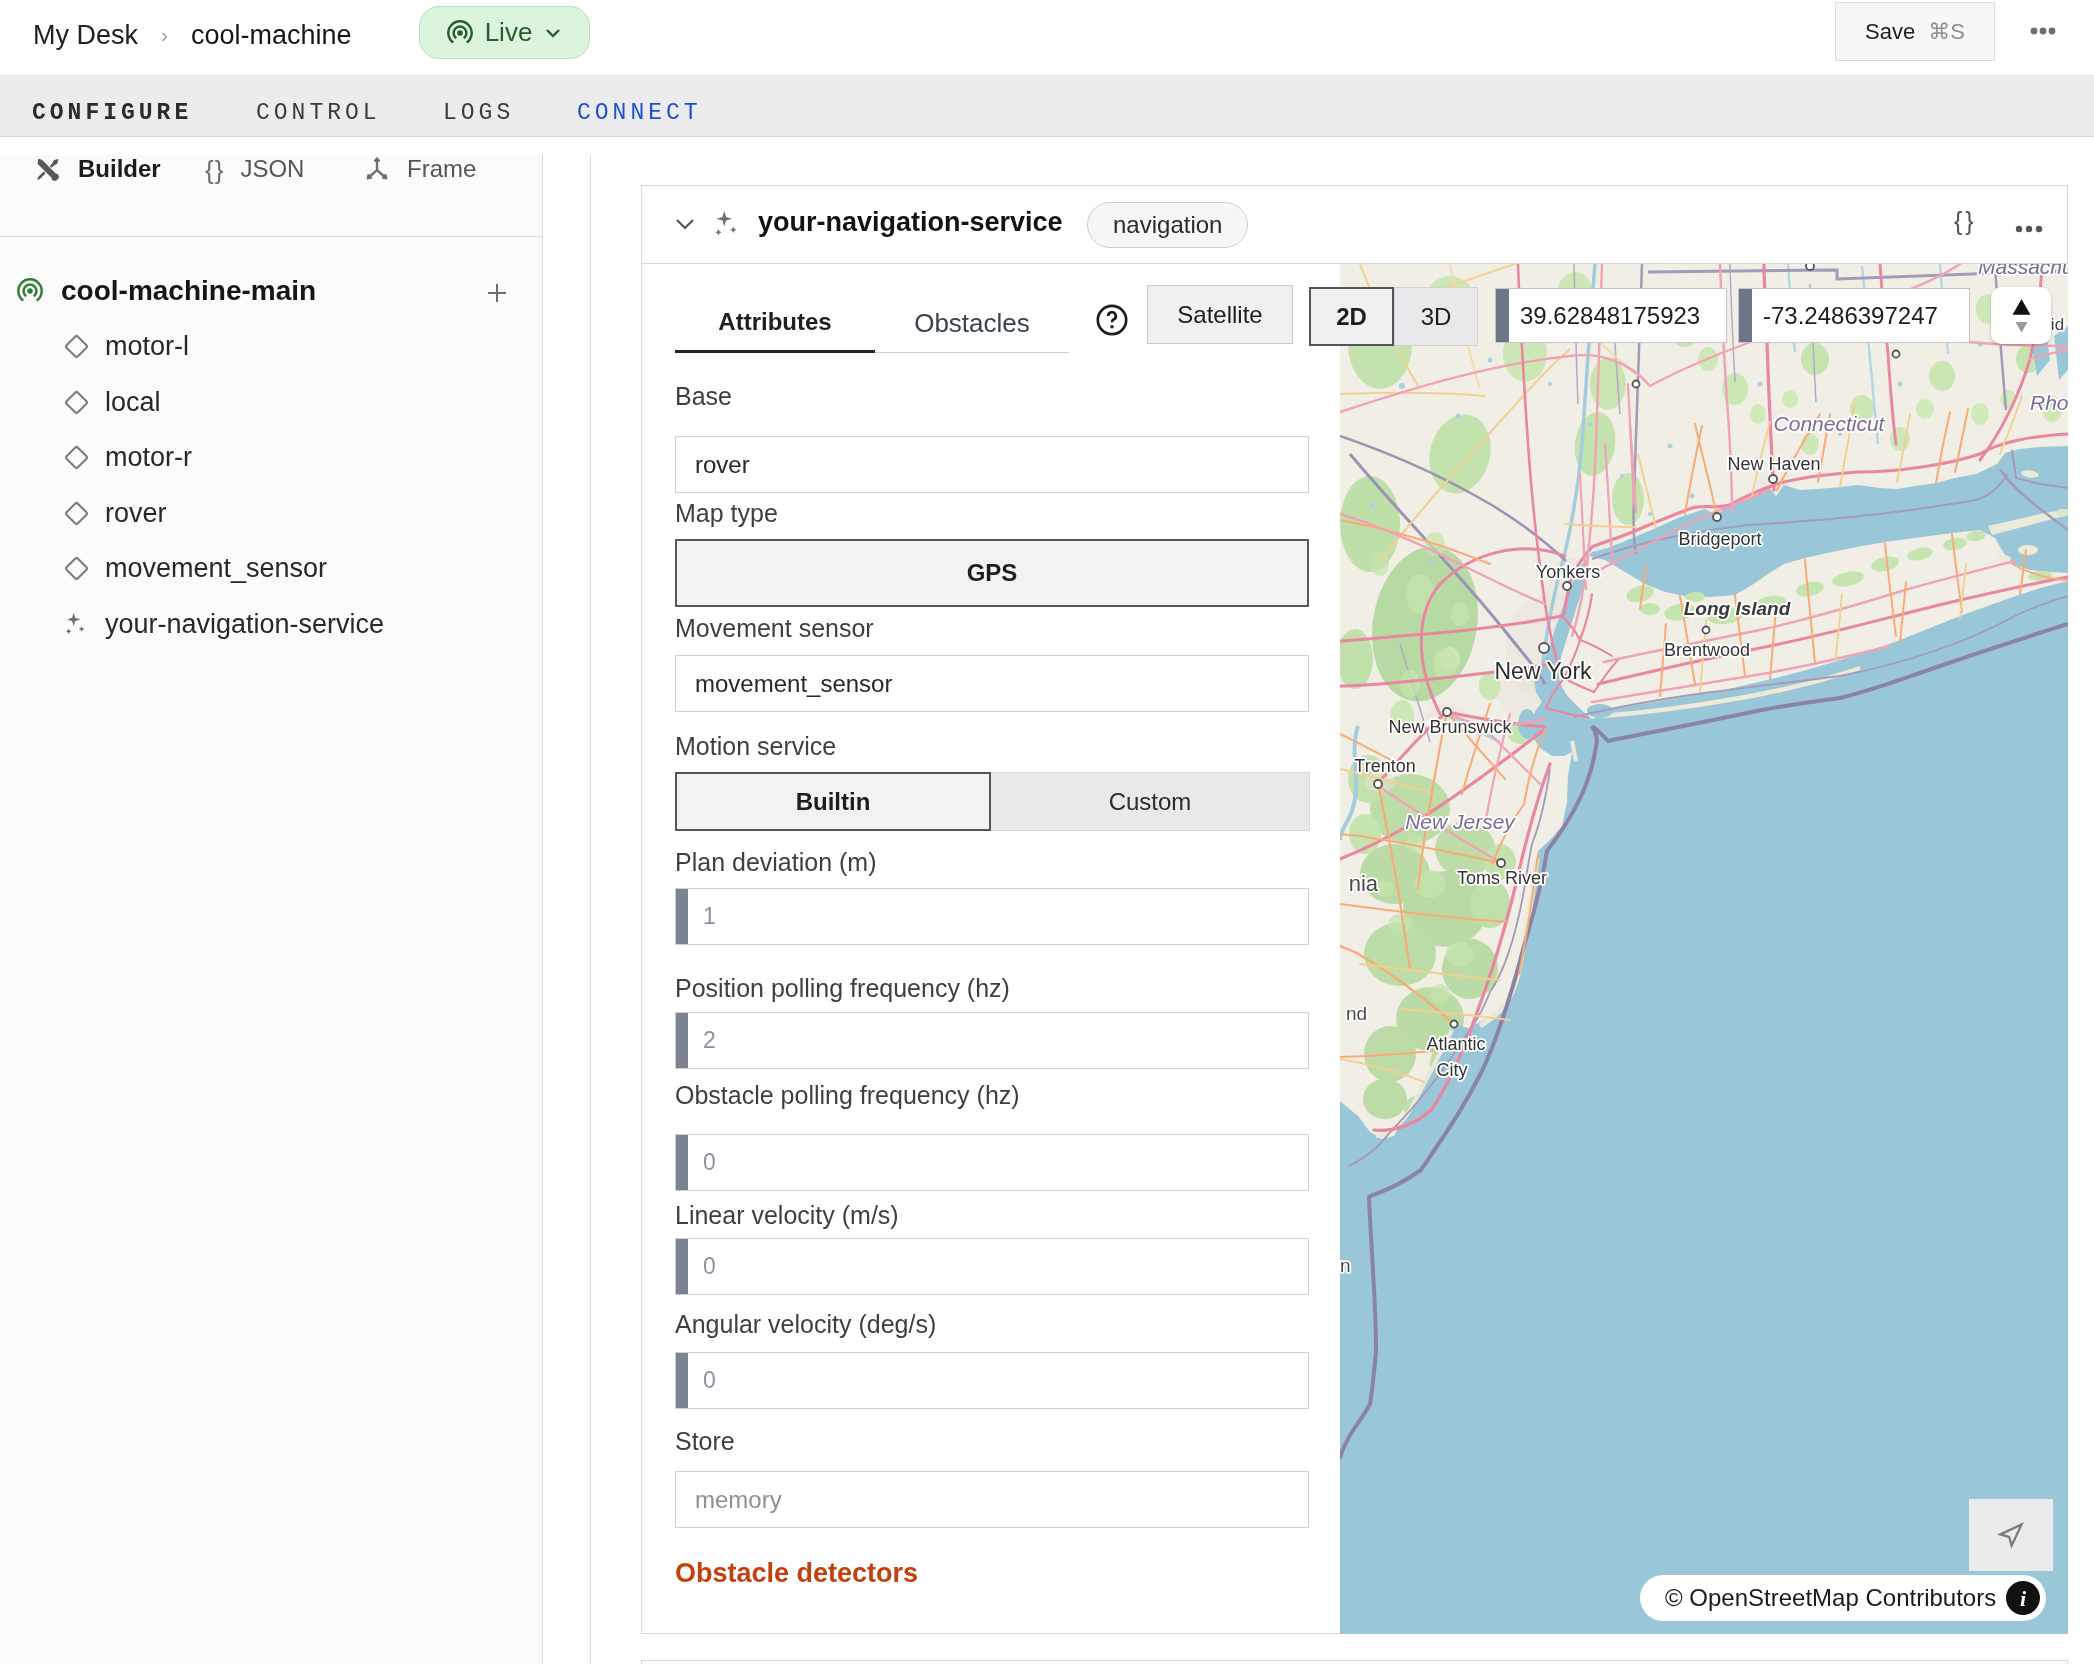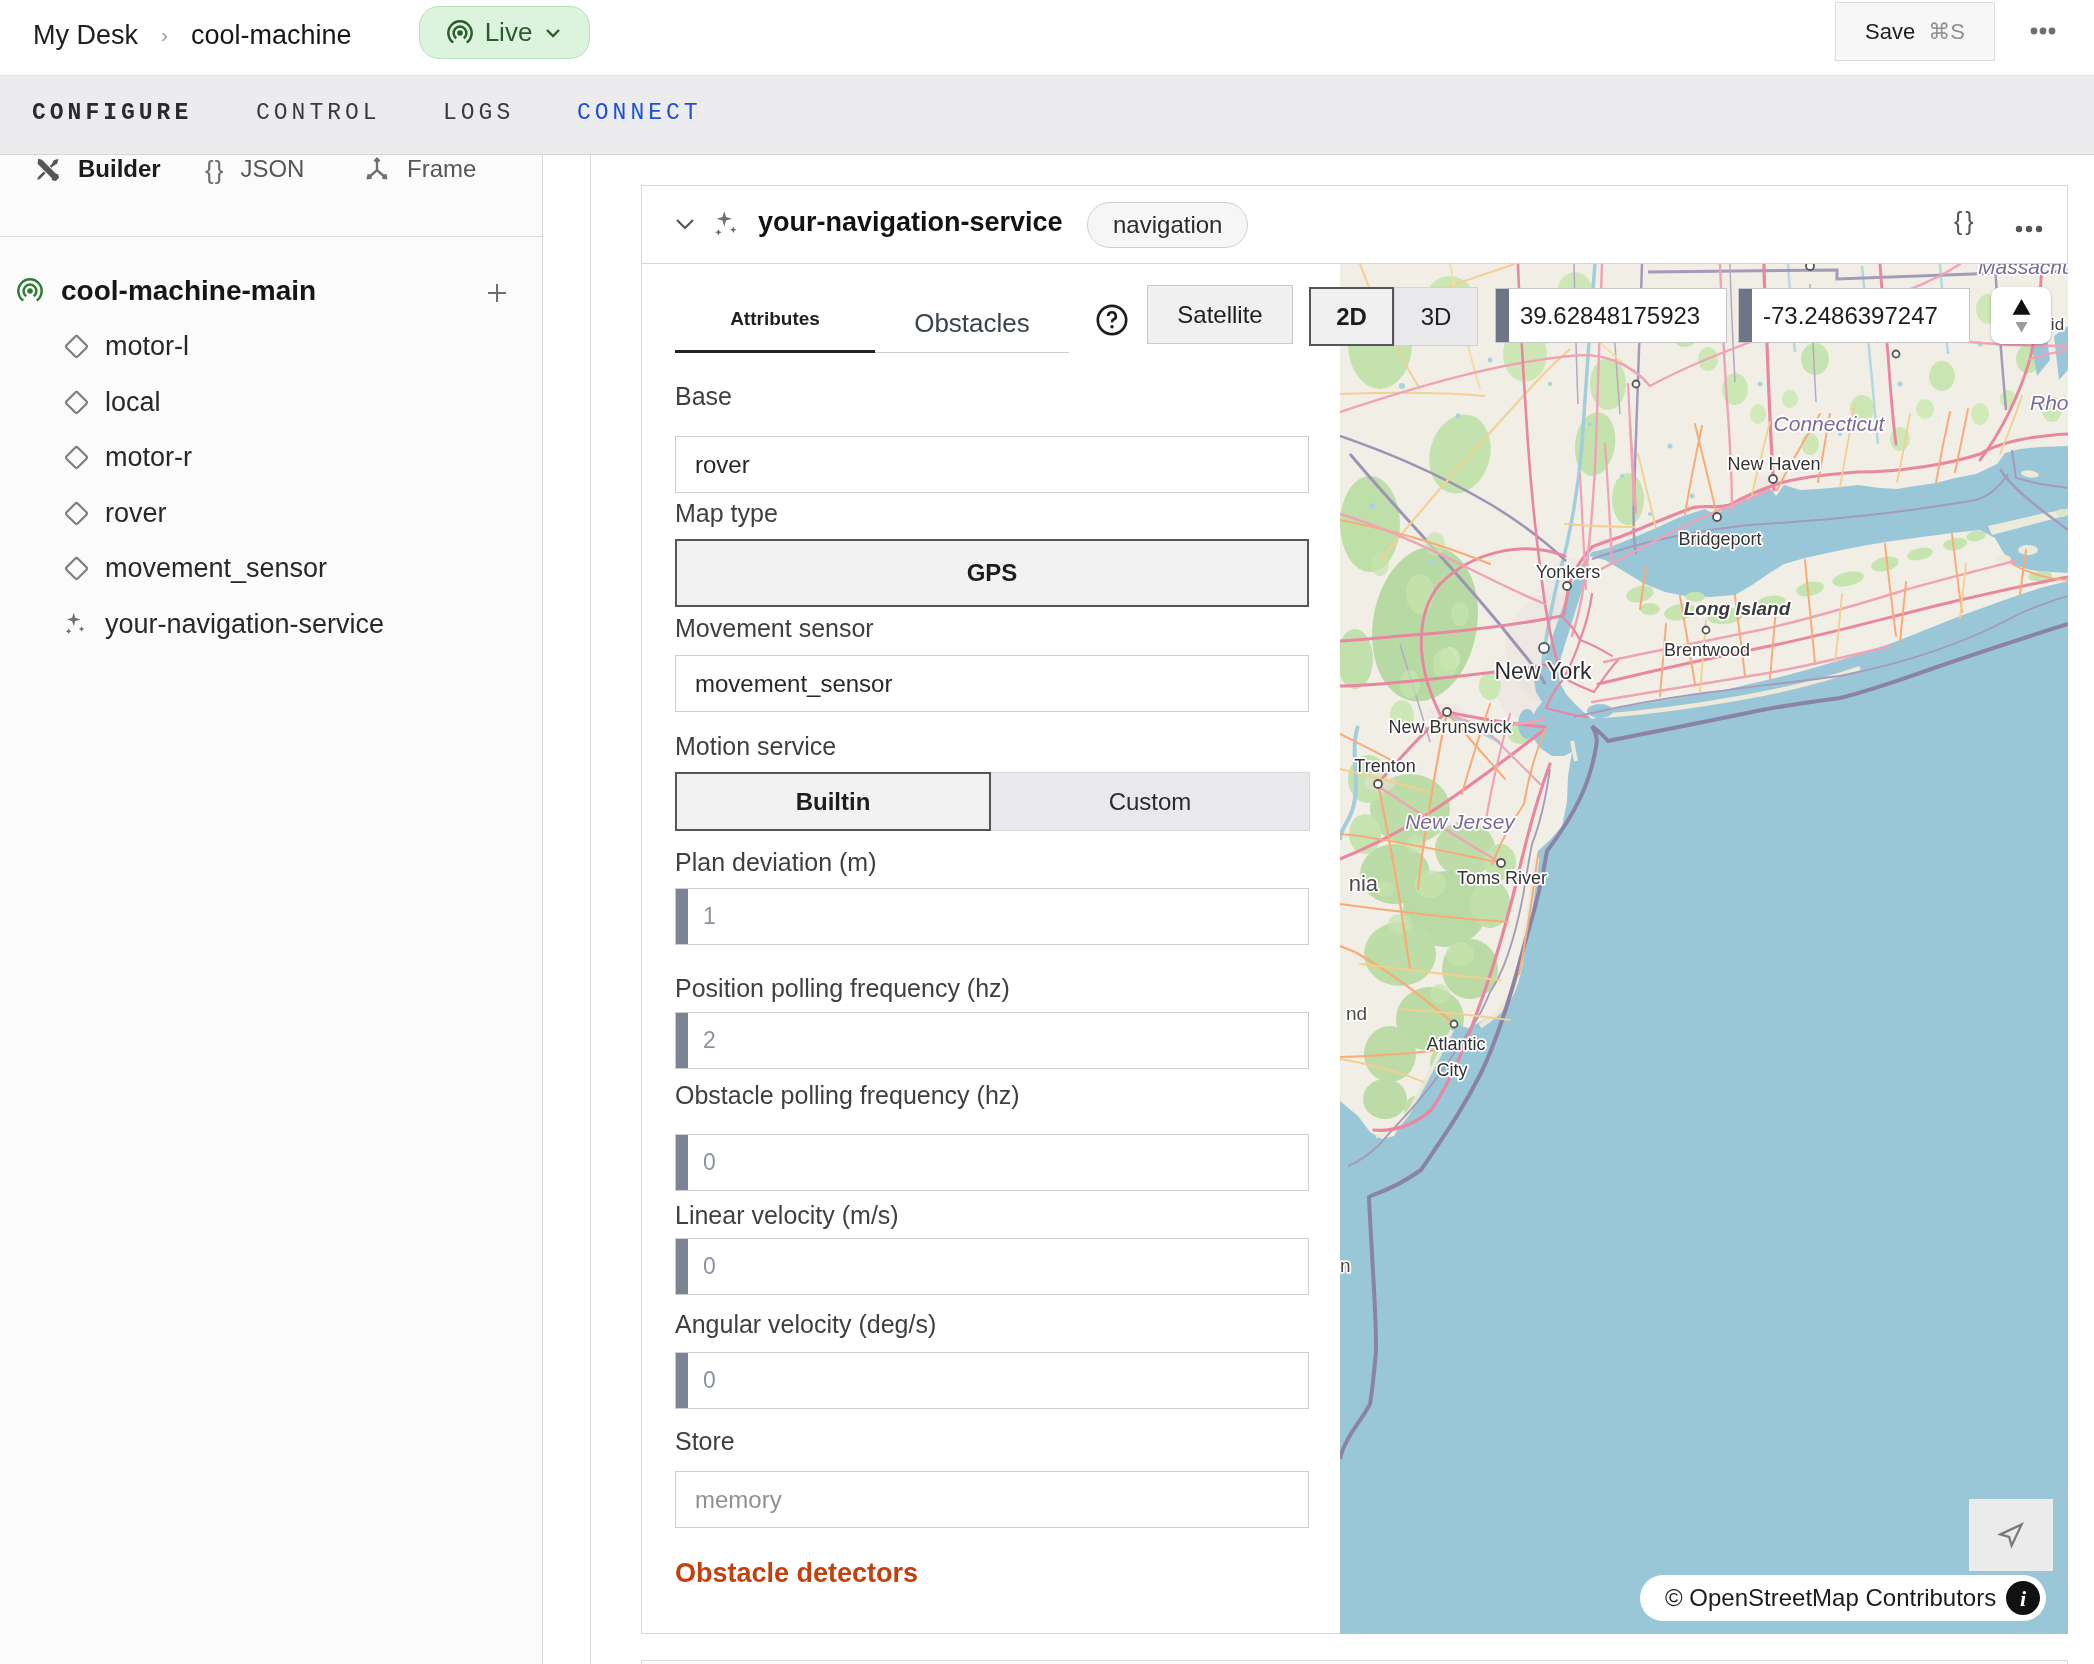--- a/index.html
+++ b/index.html
@@ -9,21 +9,21 @@
 .topbar{position:absolute;left:0;top:0;width:2094px;height:76px;background:#fff;border-bottom:1px solid #e4e4e6}
 .crumb{position:absolute;left:33px;top:15px;font-size:27px;color:#20201f;display:flex;align-items:center;height:40px}
 .crumb .sep{color:#9b9b9e;margin:0 23px;font-size:21px}
 .crumb b{font-weight:400;color:#161617}
 .livepill{position:absolute;left:419px;top:6px;width:171px;height:53px;background:#dcf3de;border:1px solid #b5e2ba;border-radius:20px;display:flex;align-items:center;justify-content:center;gap:11px}
 .livepill .lt{color:#2a5c2d;font-size:26px}
 .savebtn{position:absolute;left:1835px;top:2px;width:160px;height:59px;background:#f7f7f8;border:1px solid #dcdcde;display:flex;align-items:center;justify-content:center;gap:13px;font-size:22px;color:#1d1d1f}
 .savebtn .ks{color:#8e8e93}
 .dots3{position:absolute;left:2030px;top:27px;width:26px;height:8px}
 
-.tabbar{position:absolute;left:0;top:76px;width:2094px;height:79px;background:#ececee;border-bottom:1px solid #d6d6d8;font-family:"Liberation Mono",monospace}
+.tabbar{position:absolute;left:0;top:76px;width:2094px;height:61px;background:#ececee;border-bottom:1px solid #d6d6d8;font-family:"Liberation Mono",monospace}
 .tabbar span{position:absolute;top:24px;font-size:23px;letter-spacing:4px;color:#2b2b2e}
 
 .sidebar{position:absolute;left:0;top:155px;width:543px;height:1509px;background:#fbfbfb;border-right:1px solid #d9d9db}
 .sidetabs{position:absolute;left:0;top:0;width:542px;height:82px;border-bottom:1px solid #d9d9db}
 .stab{position:absolute;top:0;height:82px;display:flex;align-items:flex-start;gap:16px;font-size:24px;color:#55565a}
 .stab.on{color:#1c1c1e;font-weight:700}
 .vline2{position:absolute;left:590px;top:155px;width:1px;height:1509px;background:#d9d9db}
 .treerow{position:absolute;left:0;height:40px;display:flex;align-items:center;gap:15px;font-size:27px;color:#28282a}
 
 .card{position:absolute;left:641px;top:185px;width:1427px;height:1449px;background:#fff;border:1px solid #d7d7d9}
@@ -152,21 +152,21 @@
       </svg>
   <div class="ctitle">your-navigation-service</div>
   <div class="navpill">navigation</div>
   <div class="braces">{}</div>
   <svg style="position:absolute;left:1373px;top:39px" width="28" height="8" viewBox="0 0 28 8">
         <circle cx="4" cy="4" r="3.2" fill="#55565a"></circle>
         <circle cx="14" cy="4" r="3.2" fill="#55565a"></circle>
         <circle cx="24" cy="4" r="3.2" fill="#55565a"></circle>
       </svg>
 
-  <div style="position:absolute;left:33px;top:122px;width:200px;text-align:center;font-size:19px;font-weight:700;color:#1f1f23">Attributes</div>
+  <div style="position:absolute;left:33px;top:122px;width:200px;text-align:center;font-size:24px;font-weight:700;color:#1f1f23">Attributes</div>
   <div style="position:absolute;left:233px;top:122px;width:194px;text-align:center;font-size:26px;color:#39434e">Obstacles</div>
   <div style="position:absolute;left:33px;top:166px;width:394px;height:1px;background:#c9ccd1"></div>
   <div style="position:absolute;left:33px;top:164px;width:200px;height:3px;background:#23242a"></div>
 
   <svg style="position:absolute;left:453px;top:117px" width="34" height="34" viewBox="0 0 24 24" fill="none" stroke="#1d1d1f" stroke-width="1.9">
         <circle cx="12" cy="12" r="10"></circle>
         <path d="M9.3 9.2 a2.7 2.7 0 1 1 3.8 2.5 c-.8.4-1.1.9-1.1 1.8"></path>
         <circle cx="12" cy="16.8" r="1.2" fill="#1d1d1f" stroke="none"></circle>
       </svg>
 

